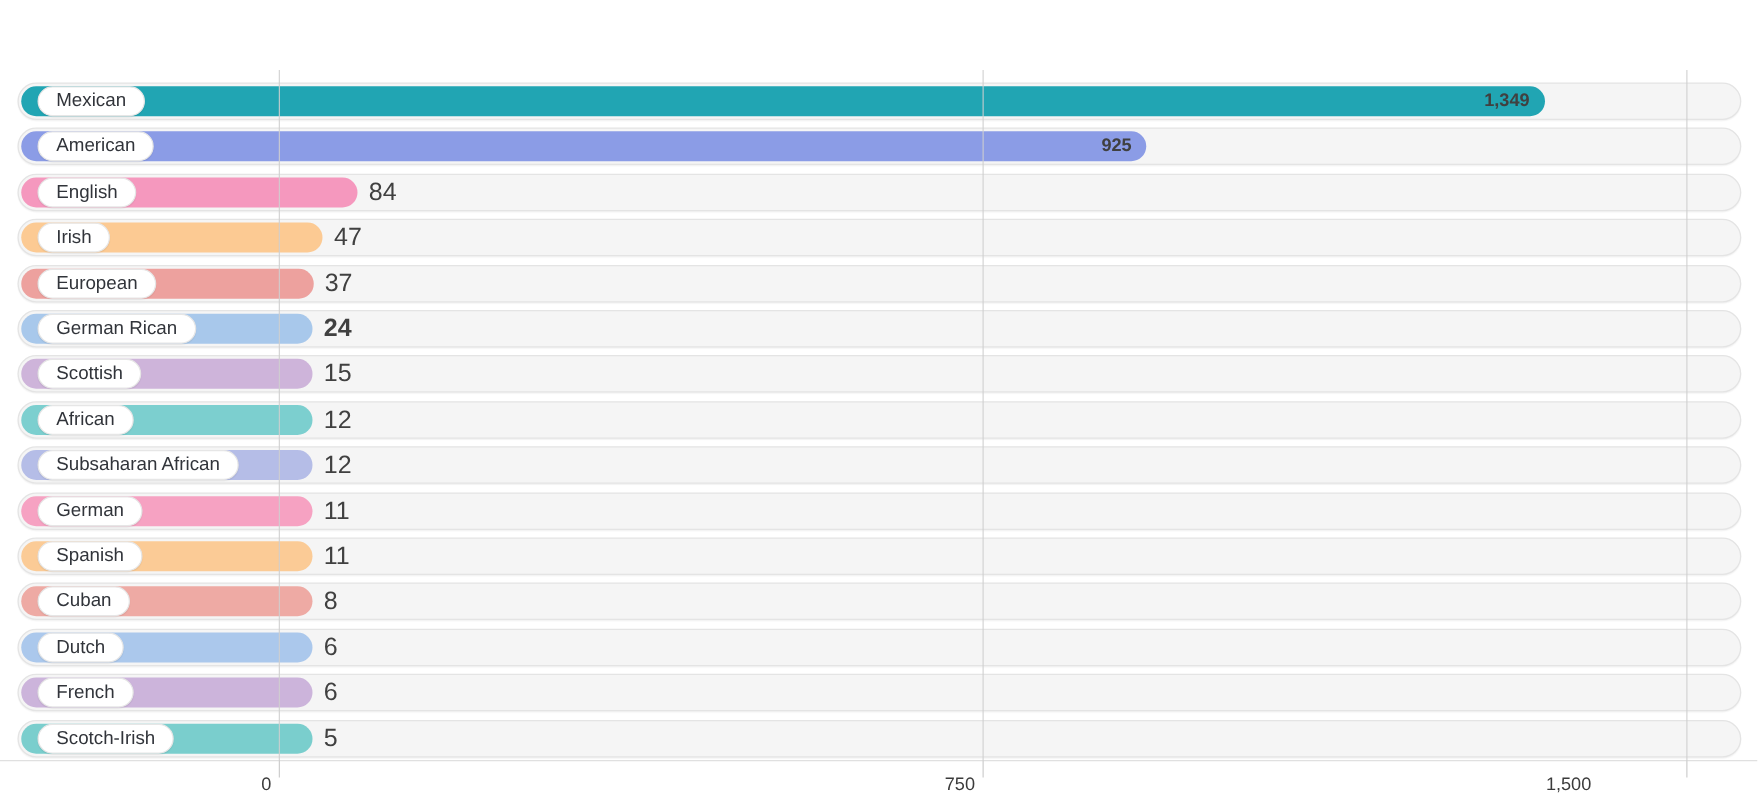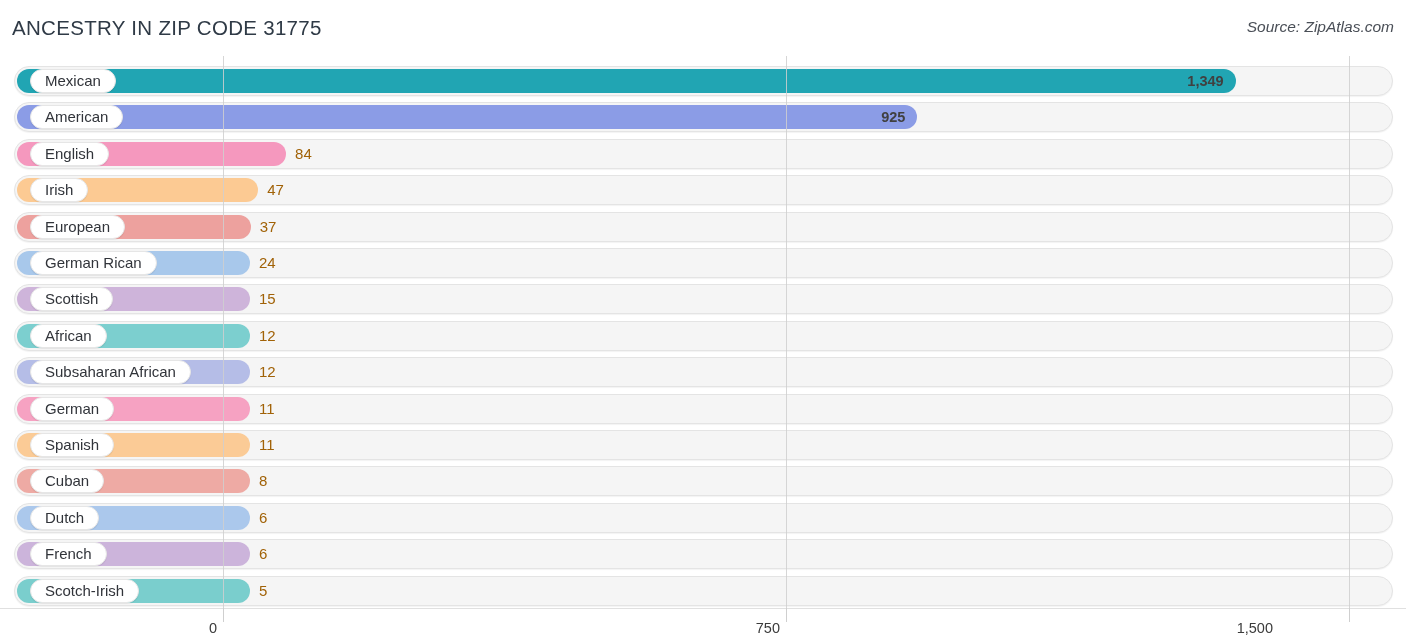--- a/index.html
+++ b/index.html
@@ -98,22 +98,22 @@
     font-size: 14.5px;
     color: #404040;
     font-weight: 600;
     white-space: nowrap;
   }
   .bar-value-out {
     position: absolute;
     top: 3px;
     height: 24px;
     line-height: 24px;
-    font-size: 15px;
-    color: #a16207;
+    font-size: 20px;
+    color: #404040;
     white-space: nowrap;
     z-index: 4;
     text-align: right;
   }
   .pill {
     position: absolute;
     left: 16px;
     top: 3px;
     height: 24px;
     line-height: 22px;
@@ -153,24 +153,20 @@
     color: #3b3b3b;
     transform: translateX(-100%);
     white-space: nowrap;
   }
 </style>
 </head>
 <body>
 
 <div id="chart-root">
 
-  <div class="header">
-    <div class="chart-title">ANCESTRY IN ZIP CODE 31775</div>
-    <div class="chart-source">Source: ZipAtlas.com</div>
-  </div>
 
   <div class="plot">
     <div class="rows" id="rows-container">
         <div class="row" style="top: 10px;">
           <div class="track"></div>
           <div class="bar" style="width: 1218.65px; background: rgb(33, 165, 179);">
             <div class="bar-value-in">1,349</div>
           </div>
           <div class="pill">Mexican</div>
         </div>
@@ -195,21 +191,21 @@
         </div>
         <div class="row" style="top: 155.6px;">
           <div class="track"></div>
           <div class="bar" style="width: 233.775px; background: rgb(237, 161, 158);"></div>
           <div class="bar-value-out" style="left: 245.775px;">37</div>
           <div class="pill">European</div>
         </div>
         <div class="row" style="top: 192px;">
           <div class="track"></div>
           <div class="bar" style="width: 233px; background: rgb(168, 200, 235);"></div>
-          <div class="bar-value-out" style="left: 245px;">24</div>
+          <div class="bar-value-out" style="left: 245px; font-weight: bold;">24</div>
           <div class="pill">German Rican</div>
         </div>
         <div class="row" style="top: 228.4px;">
           <div class="track"></div>
           <div class="bar" style="width: 233px; background: rgb(206, 180, 218);"></div>
           <div class="bar-value-out" style="left: 245px;">15</div>
           <div class="pill">Scottish</div>
         </div>
         <div class="row" style="top: 264.8px;">
           <div class="track"></div>

